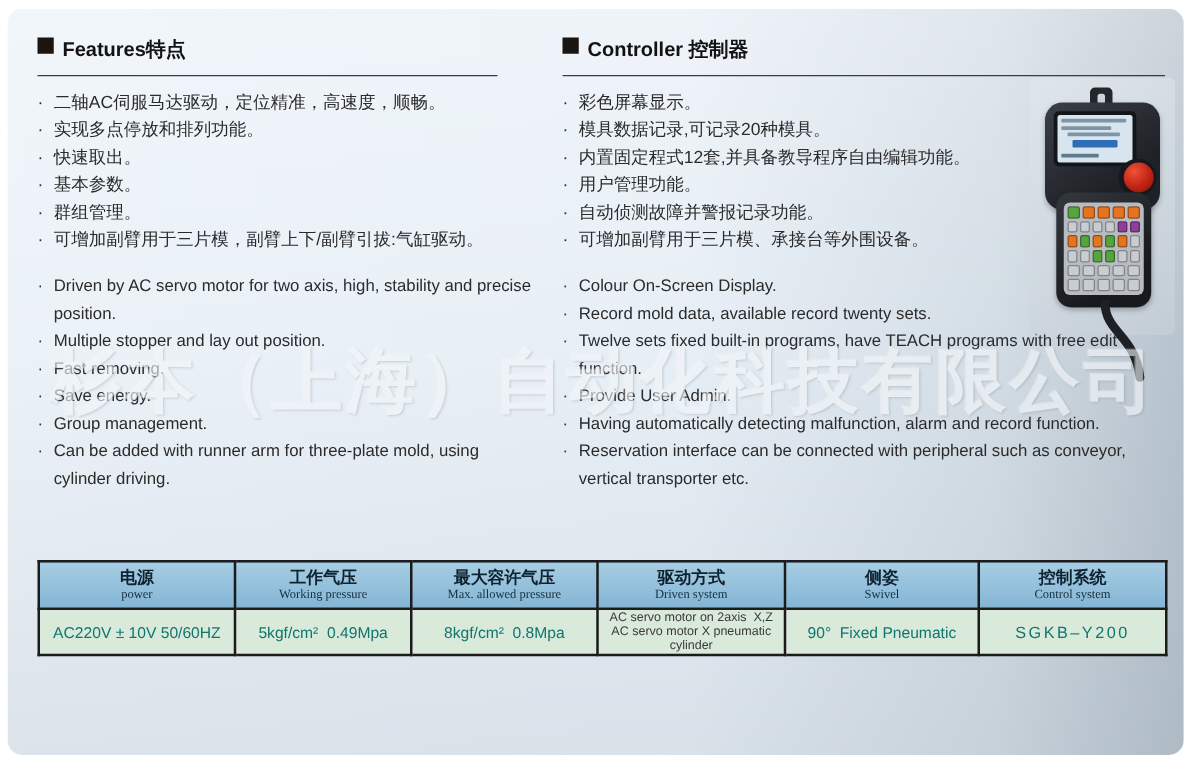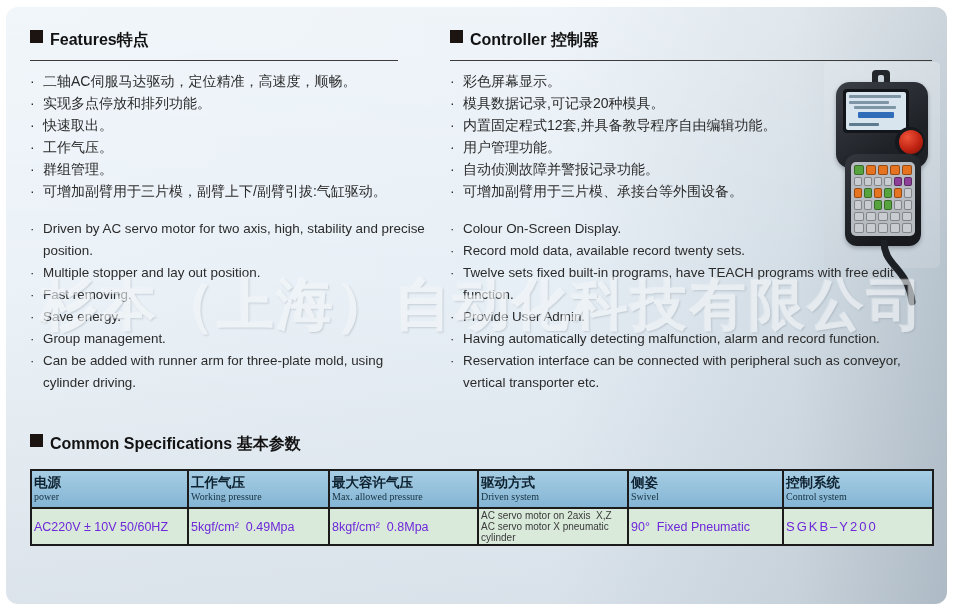--- a/index.html
+++ b/index.html
@@ -34,25 +34,25 @@
   .watermark {
     position:absolute; left:26px; top:268px; width:920px; z-index:6;
     font-size:56px; font-weight:bold; letter-spacing:3px; white-space:nowrap;
     color:#f3f6f8; opacity:0.62; pointer-events:none;
     text-shadow:1px 1px 2px rgba(110,122,134,0.45), -1px -1px 1px rgba(255,255,255,0.7);
     margin-left:15px;
   }
   
   .specs { position:absolute; left:30px; top:434px; width:906px; }
   table.spec { border-collapse:collapse; table-layout:fixed; width:902px; margin-top:14px; }
-  table.spec th, table.spec td { border:2px solid #1b1b1b; text-align:left; vertical-align:middle; }
+  table.spec th, table.spec td { border:2px solid #1b1b1b; text-align:center; vertical-align:middle; }
   table.spec th { height:38px; background:linear-gradient(180deg,#a6cde3 0%,#84b5d5 100%); padding:2px; }
   table.spec th .zh { display:block; font-size:13.5px; font-weight:bold; color:#0f2230; line-height:16px; }
   table.spec th .en { display:block; font-size:10px; font-weight:normal; color:#16303f; line-height:12px;font-family:Liberation Serif, serif; }
-  table.spec td { height:32px; background:#d9e9da; font-size:12.5px; color:#6d28d9; white-space:pre-wrap; padding:1px 2px; }
+  table.spec td { height:32px; background:#d9e9da; font-size:12.5px; color:#0f766e; white-space:pre-wrap; padding:1px 2px; }
   table.spec td.small-cell { font-size:10px; line-height:11px; color:#3a3a3a; }
   table.spec td.model-cell { letter-spacing:2px; font-size:13px; }
   
   .pendant { position:absolute; left:822px; top:58px; width:120px; height:218px; z-index:4; }
   .pendant-bg { position:absolute; left:2px; top:4px; width:116px; height:206px; border-radius:5px;
     background:linear-gradient(180deg,#e3e9ee 0%, #ccd4db 100%); opacity:0.5; }
   .hook { position:absolute; left:50px; top:12px; width:18px; height:18px; background:#23262b; border-radius:4px; }
   .hook-hole { position:absolute; left:6px; top:5px; width:6px; height:8px; background:#ccd4db; border-radius:2px; }
   .head { position:absolute; left:14px; top:24px; width:92px; height:86px; border-radius:14px;
     background:linear-gradient(145deg,#3b3f46 0%, #1e2126 70%); box-shadow:0 2px 4px rgba(40,50,60,0.35); }
@@ -91,21 +91,21 @@
         <div class="bullet">
           <span class="dot">·</span>
           <span class="btxt">实现多点停放和排列功能。</span>
         </div>
         <div class="bullet">
           <span class="dot">·</span>
           <span class="btxt">快速取出。</span>
         </div>
         <div class="bullet">
           <span class="dot">·</span>
-          <span class="btxt">工作气压。</span>
+          <span class="btxt">基本参数。</span>
         </div>
         <div class="bullet">
           <span class="dot">·</span>
           <span class="btxt">群组管理。</span>
         </div>
         <div class="bullet">
           <span class="dot">·</span>
           <span class="btxt">可增加副臂用于三片模，副臂上下/副臂引拔:气缸驱动。</span>
         </div>
       </div>
@@ -263,24 +263,20 @@
         </div>
       </div>
     <svg class="cable" width="60" height="70">
       <path d="M22,2 C22,26 46,28 50,62" stroke="#1d2024" stroke-width="7" fill="none" stroke-linecap="round"></path>
     </svg>
   </div>
 
   <div class="watermark">杉本（上海）自动化科技有限公司</div>
 
   <div class="specs">
-    <div class="sec-title">
-      <span class="sq"></span>
-      <span>Common Specifications 基本参数</span>
-    </div>
     <table class="spec">
       <colgroup>
         <col style="width:157px">
           <col style="width:141px">
           <col style="width:149px">
         <col style="width:150px">
           <col style="width:155px">
           <col style="width:150px">
       </colgroup>
       <thead>

